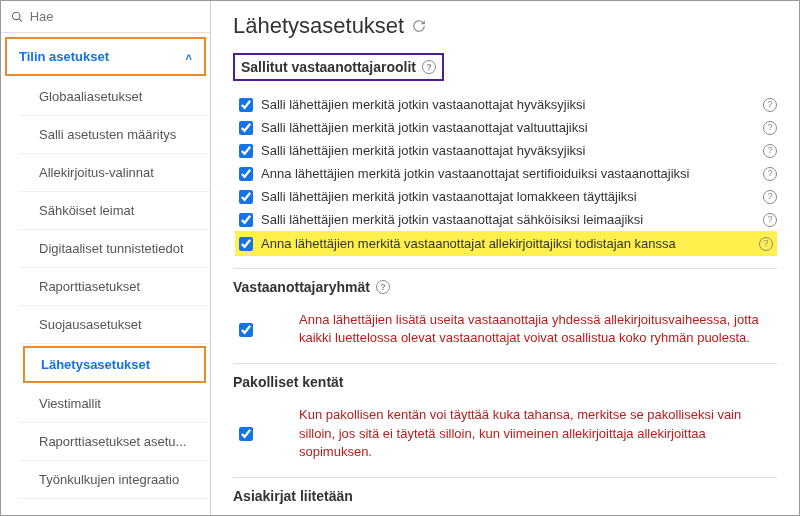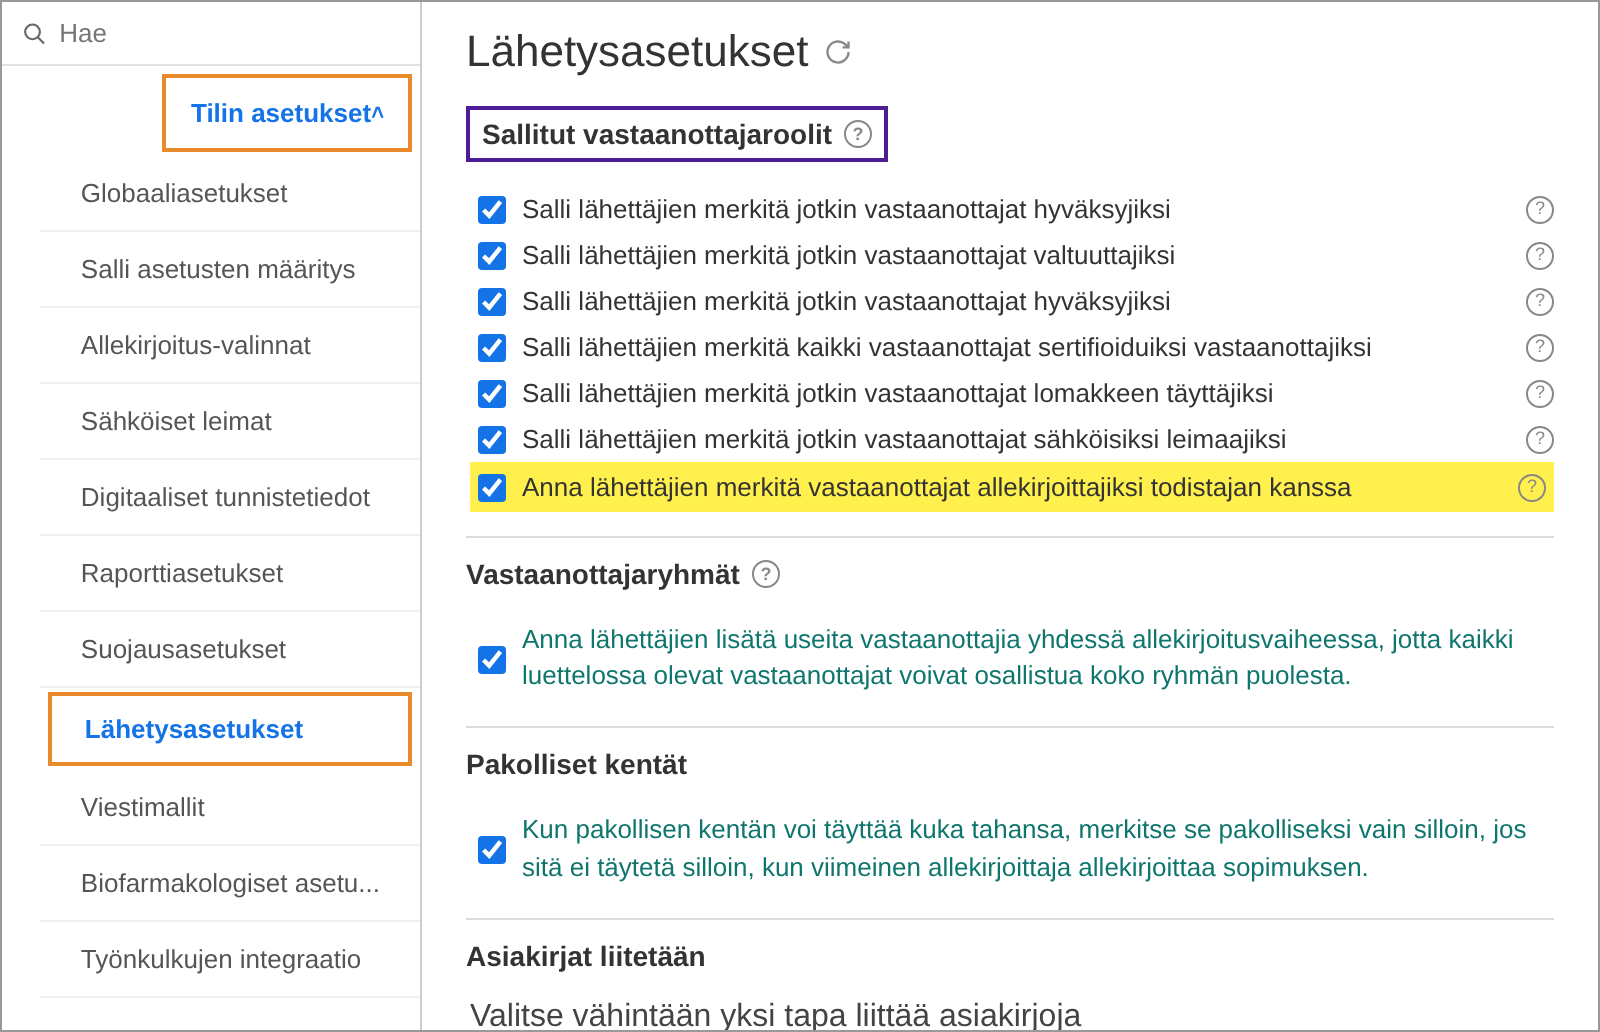--- a/index.html
+++ b/index.html
@@ -14,21 +14,20 @@
     position: relative;
   }
   .container { display: flex; height: 100%; border: 1px solid #999; }
   
   .sidebar {
     width: 210px;
     border-right: 1px solid #ccc;
     display: flex;
     flex-direction: column;
     overflow: hidden;
-    align-items: flex-end;
   }
   .search {
     display: flex;
     align-items: center;
     padding: 8px 10px;
     border-bottom: 1px solid #e1e1e1;
     gap: 6px;
   }
   .search svg { width: 14px; height: 14px; fill: none; stroke: #666; stroke-width: 2; }
   .search input {
@@ -122,21 +121,21 @@
     accent-color: #1473e6;
     margin-top: 1px;
   }
   .check-row.highlight {
     background: #fff04d;
     padding: 5px 4px;
     margin-left: -4px;
   }
   .check-row .lbl { flex: 1; }
   .sep { border: none; border-top: 1px solid #ddd; margin: 10px 0; }
-  .desc { color: #0f766e; line-height: 1.4; }
+  .desc { color: #b91c1c; line-height: 1.4; margin-left: 38px; }
   .sub-desc { font-size: 16px; color: #444; margin: 6px 0 4px 2px; }
 </style>
 </head>
 <body>
 
 <div class="container">
   <aside class="sidebar">
     <div class="search">
       <svg viewBox="0 0 24 24">
           <circle cx="10" cy="10" r="7"></circle>
@@ -151,21 +150,21 @@
     <div class="nav-items">
       <div class="nav-item"><span>Globaaliasetukset</span></div>
       <div class="nav-item"><span>Salli asetusten määritys</span></div>
       <div class="nav-item"><span>Allekirjoitus-valinnat</span></div>
       <div class="nav-item"><span>Sähköiset leimat</span></div>
       <div class="nav-item"><span>Digitaaliset tunnistetiedot</span></div>
       <div class="nav-item"><span>Raporttiasetukset</span></div>
       <div class="nav-item"><span>Suojausasetukset</span></div>
       <div class="nav-item active active-framed"><span>Lähetysasetukset</span></div>
       <div class="nav-item"><span>Viestimallit</span></div>
-      <div class="nav-item"><span>Biofarmakologiset asetu...</span></div>
+      <div class="nav-item"><span>Raporttiasetukset asetu...</span></div>
       <div class="nav-item"><span>Työnkulkujen integraatio</span></div>
     </div>
   </aside>
 
   <main class="main">
     <h1 class="page-title">
       <span>Lähetysasetukset</span>
       <svg viewBox="0 0 24 24">
           <path d="M21 12a9 9 0 1 1-3-6.7L21 8"></path>
           <polyline points="21 3 21 8 16 8"></polyline>
@@ -188,21 +187,21 @@
           <span class="lbl">Salli lähettäjien merkitä jotkin vastaanottajat valtuuttajiksi</span>
           <span class="help-icon">?</span>
         </label>
         <label class="check-row">
           <input type="checkbox" checked="" style="">
           <span class="lbl">Salli lähettäjien merkitä jotkin vastaanottajat hyväksyjiksi</span>
           <span class="help-icon">?</span>
         </label>
         <label class="check-row">
           <input type="checkbox" checked="" style="">
-          <span class="lbl">Salli lähettäjien merkitä kaikki vastaanottajat sertifioiduiksi vastaanottajiksi</span>
+          <span class="lbl">Anna lähettäjien merkitä jotkin vastaanottajat sertifioiduiksi vastaanottajiksi</span>
           <span class="help-icon">?</span>
         </label>
         <label class="check-row">
           <input type="checkbox" checked="" style="">
           <span class="lbl">Salli lähettäjien merkitä jotkin vastaanottajat lomakkeen täyttäjiksi</span>
           <span class="help-icon">?</span>
         </label>
         <label class="check-row">
           <input type="checkbox" checked="" style="">
           <span class="lbl">Salli lähettäjien merkitä jotkin vastaanottajat sähköisiksi leimaajiksi</span>

